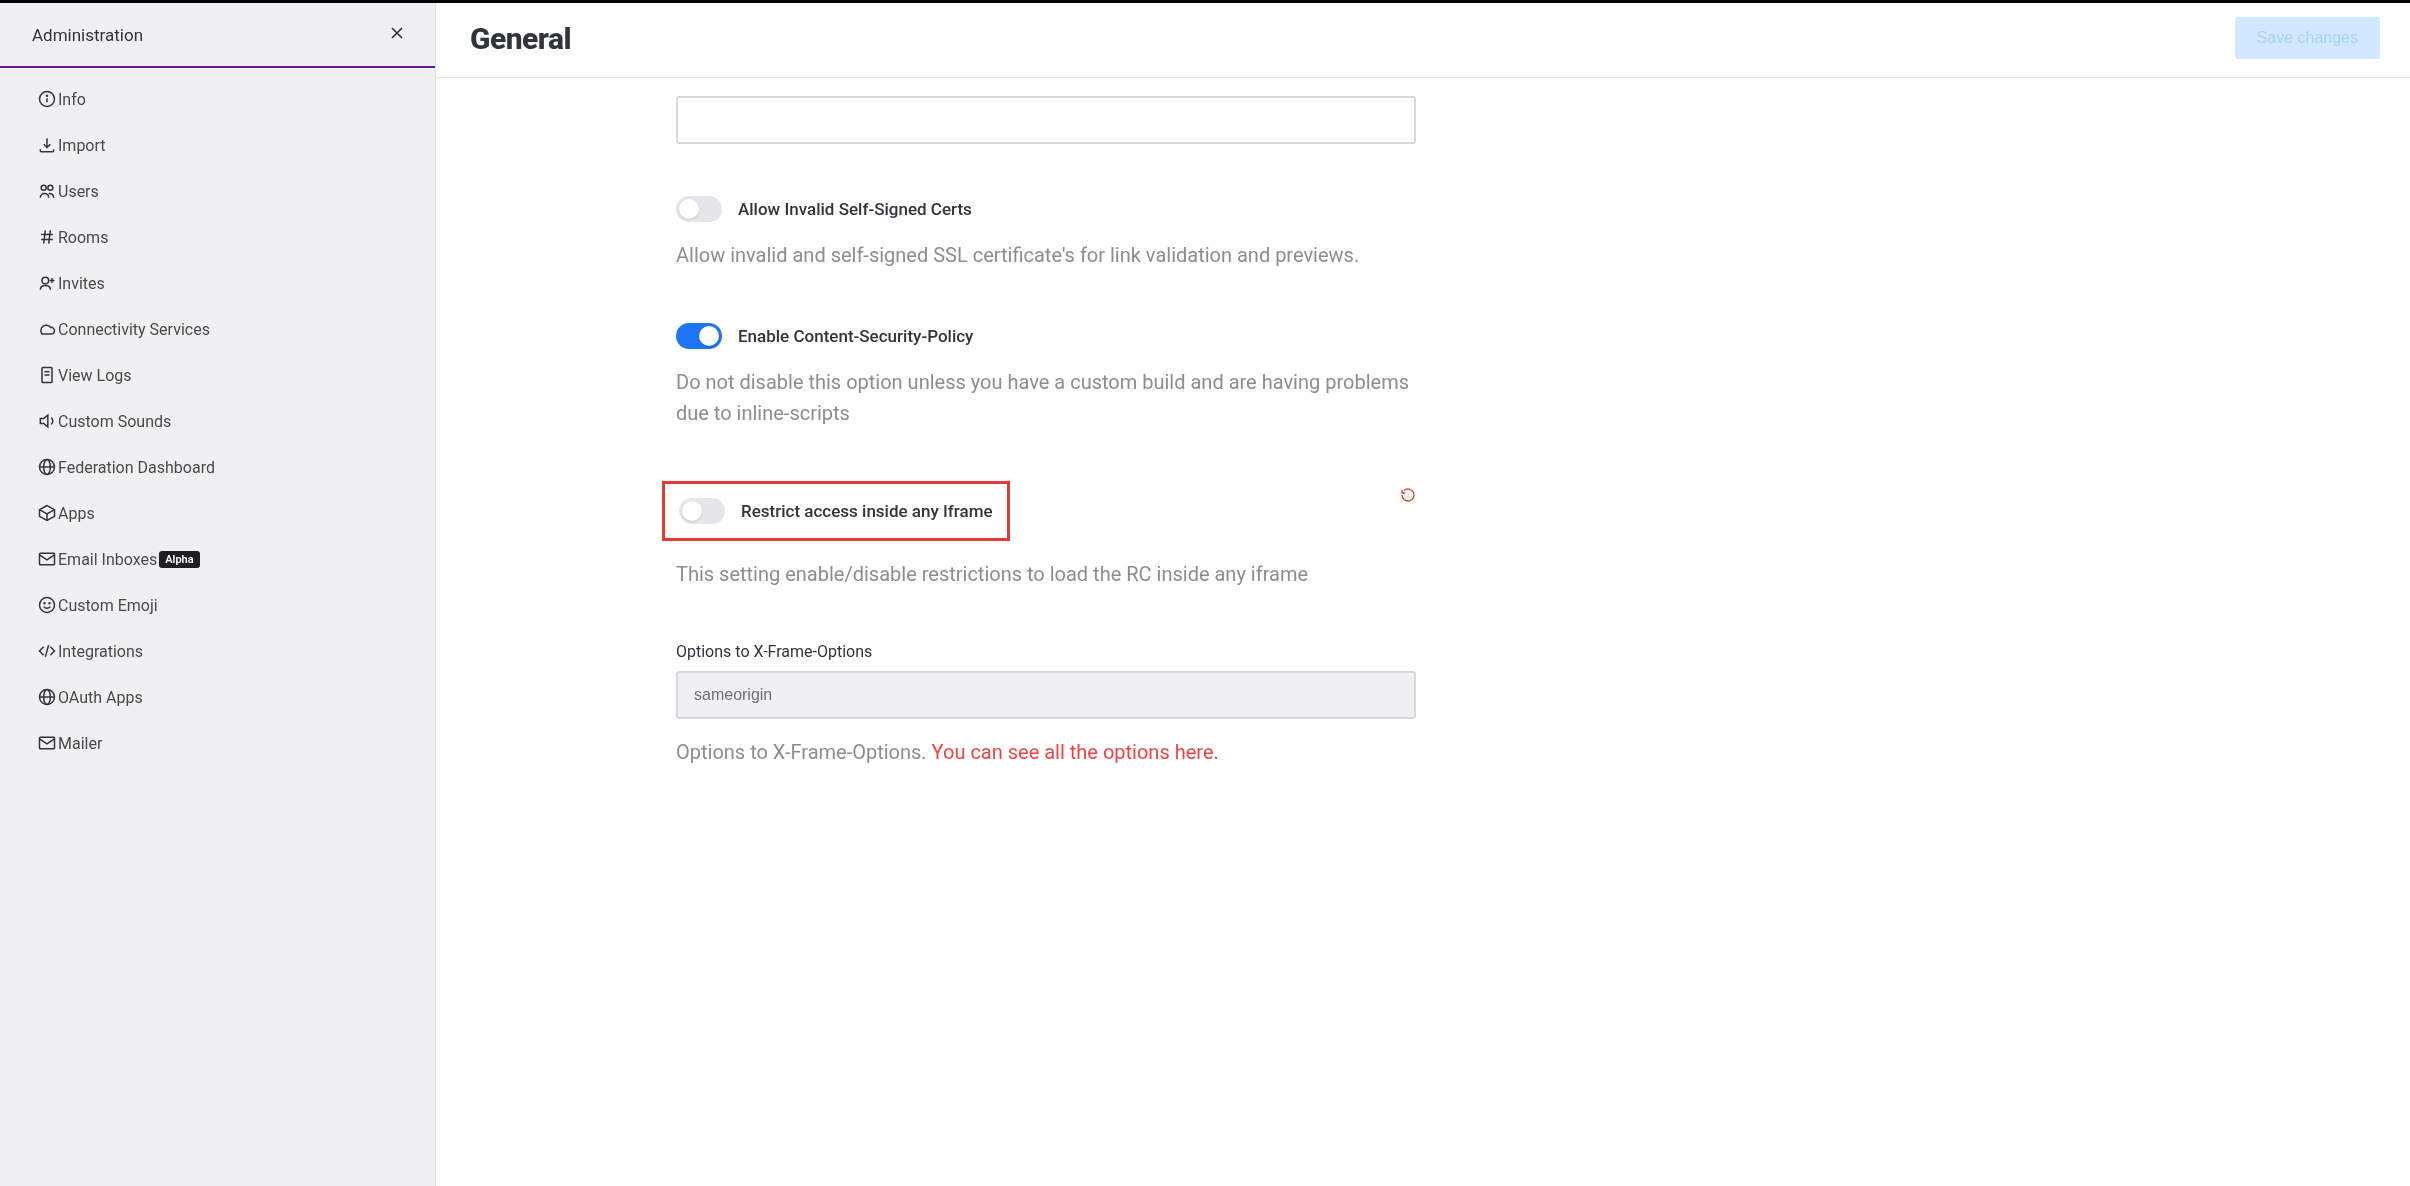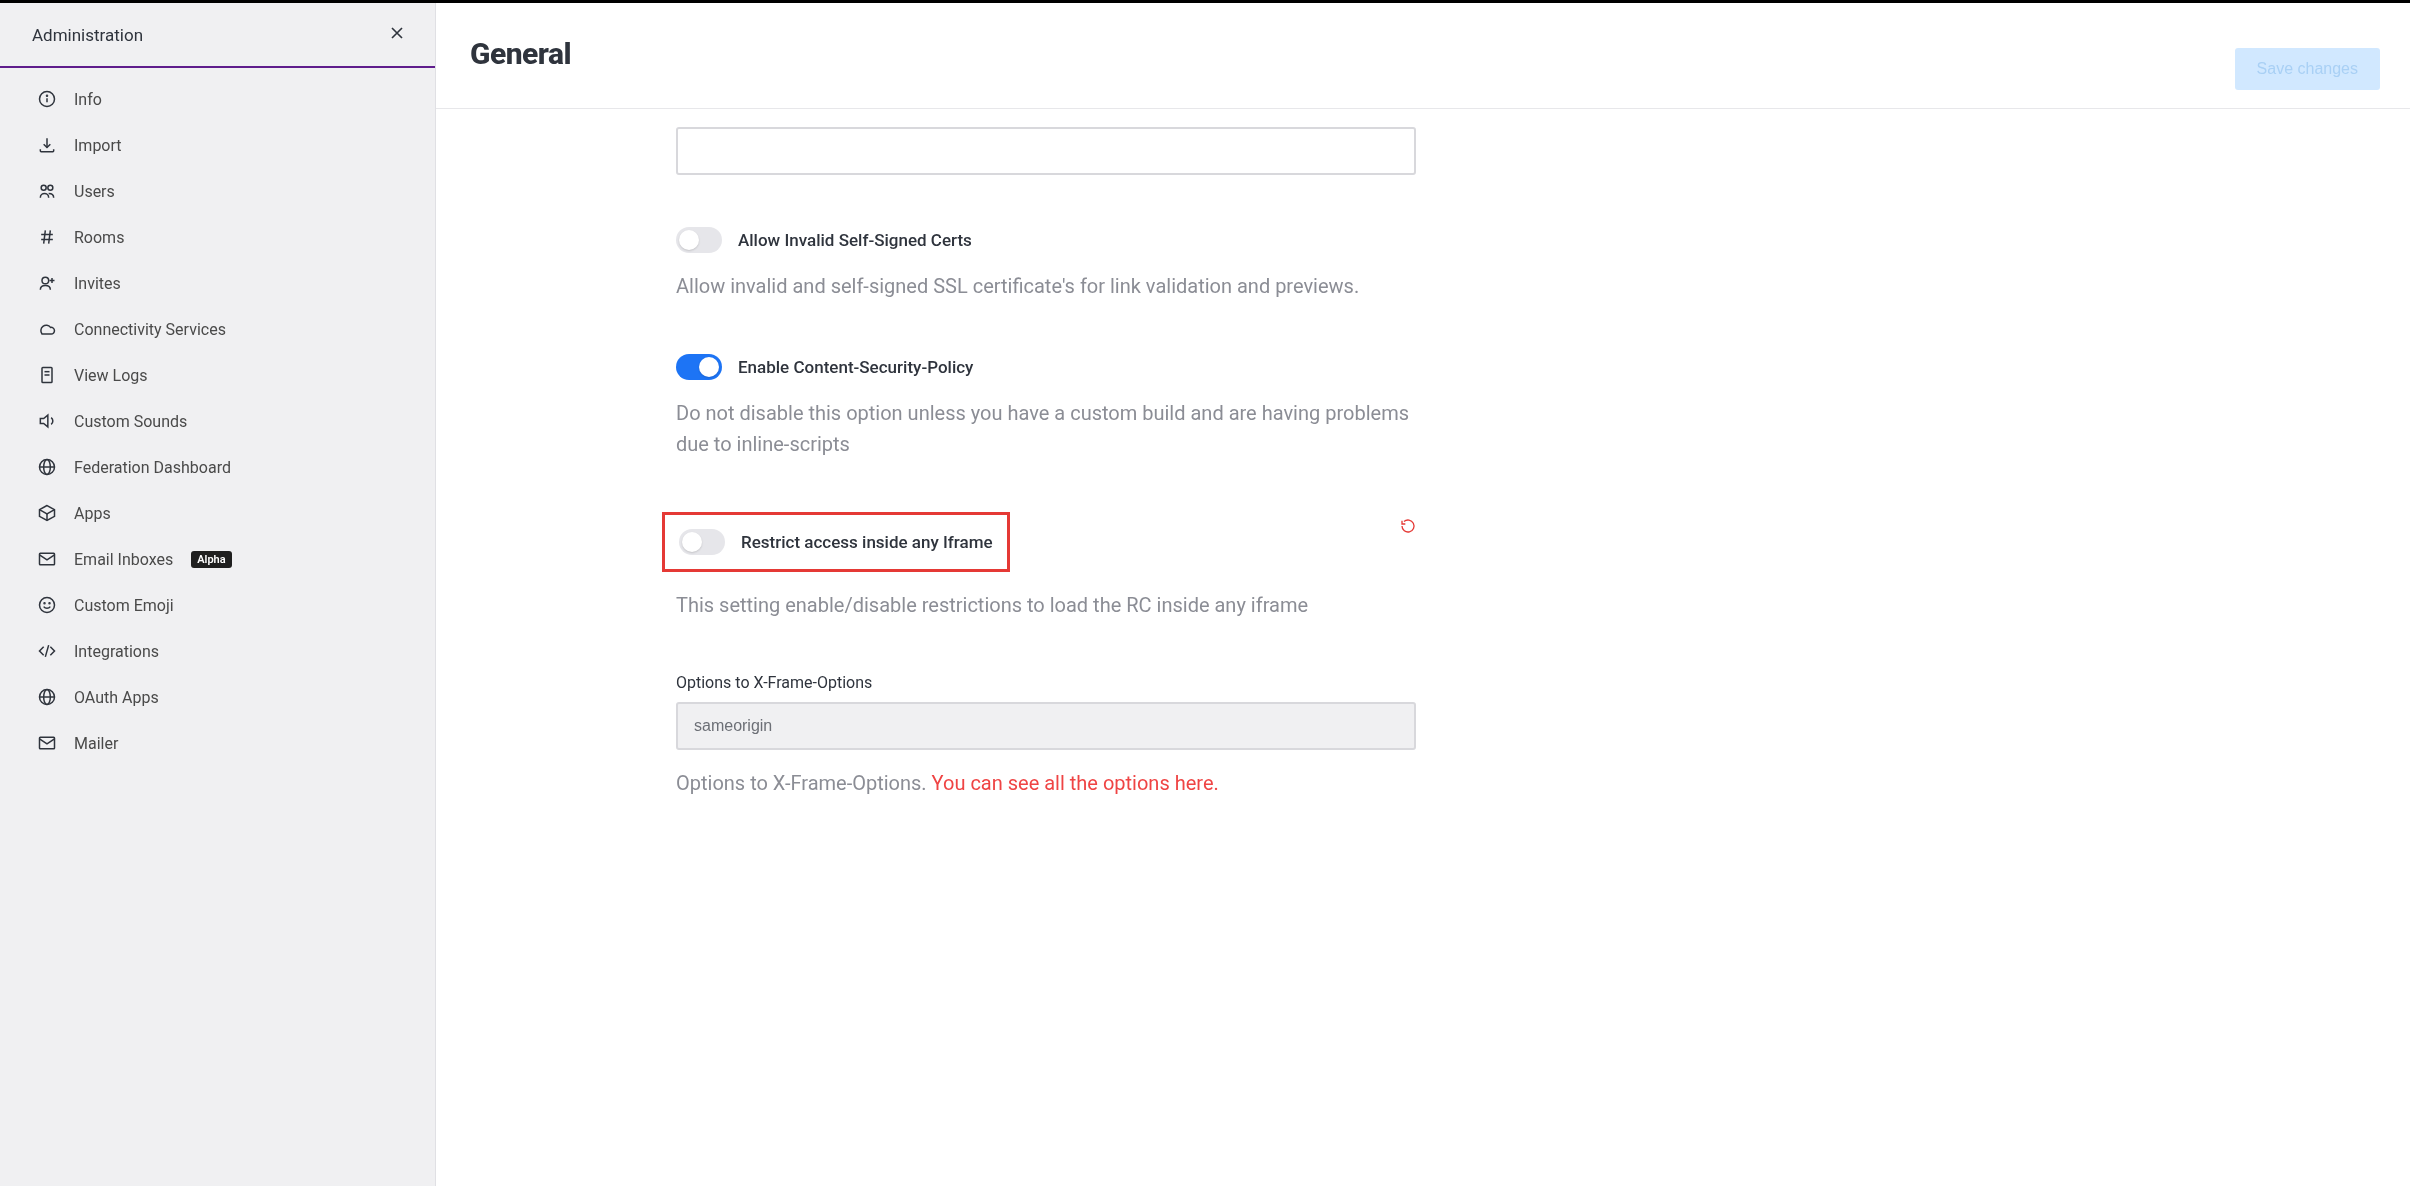--- a/index.html
+++ b/index.html
@@ -4,28 +4,28 @@
 <style>
   * { box-sizing: border-box; margin: 0; padding: 0; }
   html, body { height: 100%; font-family: -apple-system, BlinkMacSystemFont, "Segoe UI", Roboto, Helvetica, Arial, sans-serif; background: #fff; color: #2f343d; }
   .app { display: flex; height: 100vh; border-top: 3px solid #000; }
   .sidebar { width: 436px; background: #f0f0f2; border-right: 1px solid #e0e0e4; display: flex; flex-direction: column; }
   .sidebar-header { display: flex; align-items: center; justify-content: space-between; padding: 14px 22px 14px 32px; border-bottom: 2px solid #5f1d8c; }
   .sidebar-title { font-size: 17px; color: #2f343d; }
   .close-btn { background: none; border: none; cursor: pointer; padding: 6px; color: #2f343d; }
   .close-btn svg { width: 20px; height: 20px; }
   .sidebar-list { list-style: none; padding-top: 8px; overflow-y: auto; }
-  .sidebar-item { display: flex; align-items: center; gap: 16px; padding: 12px 10px 12px 36px; cursor: pointer; color: #4a4a4a; font-size: 16px; }
+  .sidebar-item { display: flex; align-items: center; padding: 12px 10px 12px 36px; cursor: pointer; color: #4a4a4a; font-size: 16px; }
   .sidebar-item .icon { width: 22px; height: 22px; display: inline-flex; align-items: center; justify-content: center; color: #2f343d; flex-shrink:0; }
   .sidebar-item .icon svg { width: 20px; height: 20px; stroke: currentColor; }
   .badge { background:#1f1f1f; color:#fff; font-size:11px; padding:2px 6px; border-radius:3px; margin-left:2px; font-weight:600; }
   .main { flex:1; display:flex; flex-direction:column; overflow:hidden; }
   .main-header { display:flex; align-items:center; justify-content:space-between; padding: 14px 30px 18px 34px; border-bottom: 1px solid #e7e7ea; }
   .page-title { font-size: 30px; font-weight: 800; letter-spacing: -0.5px; color:#2f343d; }
-  .save-btn { background:#d1e8ff; color:#a9d0f5; border:none; padding: 12px 22px; font-size: 16px; font-weight:500; border-radius:3px; cursor: default; margin-top: 31px; }
+  .save-btn { background:#d1e8ff; color:#a9d0f5; border:none; padding: 12px 22px; font-size: 16px; font-weight:500; border-radius:3px; cursor: default; }
   .content { flex:1; overflow-y:auto; padding: 0 40px 60px 40px; }
   .settings-col { max-width: 740px; margin-left: 200px; }
   .input-ghost { height: 48px; border:2px solid #d8d8dc; border-radius:3px; margin-top: 18px; }
   .setting-block { margin-top: 52px; position: relative; }
   .toggle-row { display:flex; align-items:center; gap: 16px; }
   .toggle { position:relative; width: 46px; height: 26px; border-radius: 26px; cursor:pointer; flex-shrink:0; }
   .toggle-off { background: #e6e6ea; }
   .toggle-off::after { content:""; position:absolute; left:3px; top:3px; width:20px; height:20px; background:#fff; border-radius:50%; box-shadow:0 1px 2px rgba(0,0,0,.15); }
   .toggle-on { background: #1d74f5; }
   .toggle-on::after { content:""; position:absolute; right:3px; top:3px; width:20px; height:20px; background:#fff; border-radius:50%; box-shadow:0 1px 2px rgba(0,0,0,.15); }

